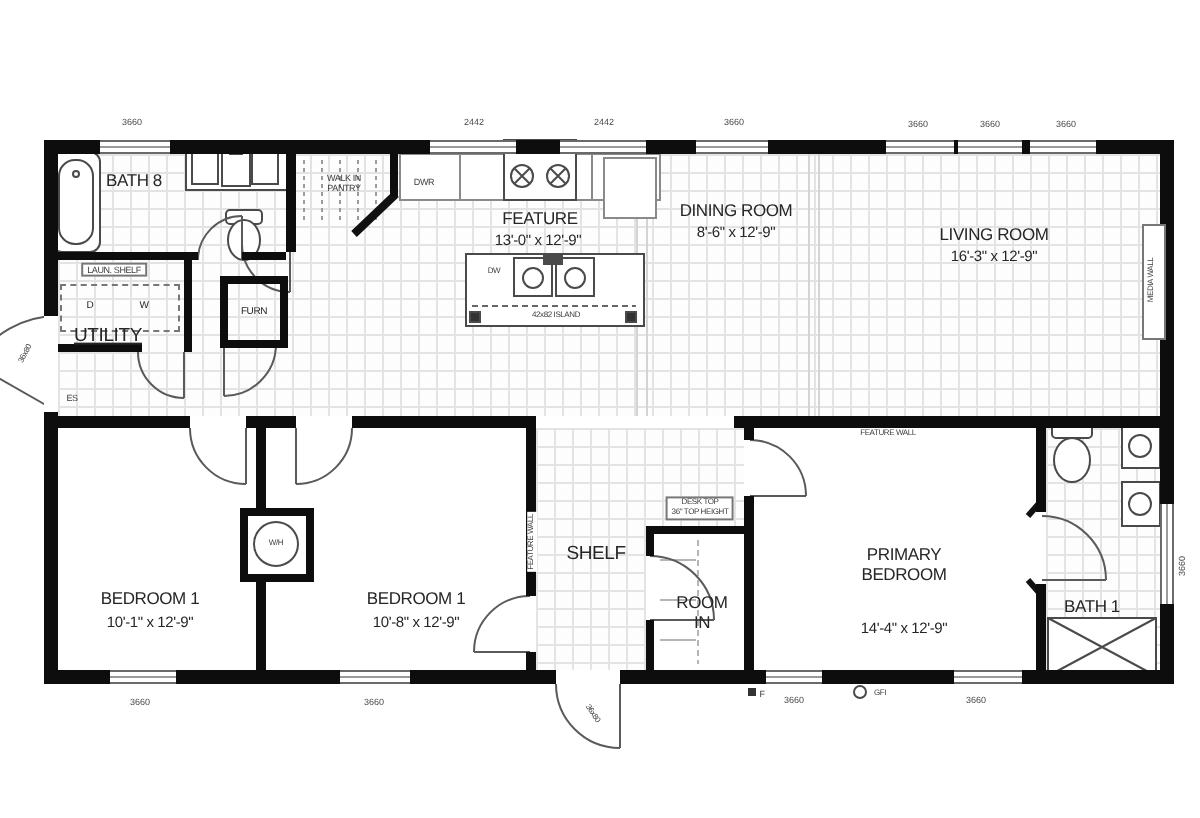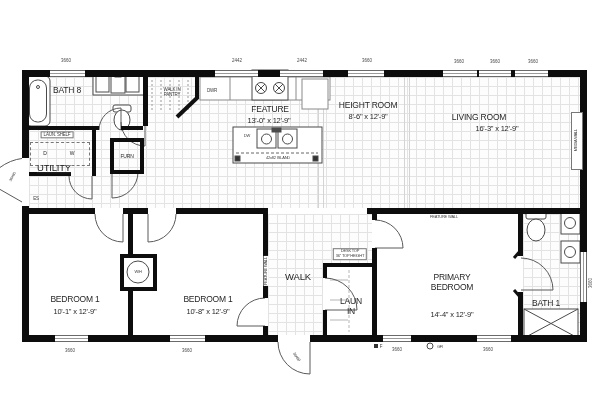--- a/index.html
+++ b/index.html
@@ -248,34 +248,34 @@
   <div class="lb s5" style="left:72px;top:153px;">W</div>
   <div class="lb s9" style="left:54px;top:168px;text-decoration:underline;">UTILITY</div>
   <div class="lb s5" style="left:127px;top:156px;">FURN</div>
   <div class="lb s45" style="left:172px;top:92px;">WALK IN
 PANTRY</div>
   <div class="lb s45" style="left:212px;top:91px;">DWR</div>
   <div class="lb s85" style="left:270px;top:109px;">FEATURE</div>
   <div class="lb s75" style="left:269px;top:120px;">13'-0" x 12'-9"</div>
   <div class="lb s4" style="left:247px;top:136px;">DW</div>
   <div class="lb s4" style="left:278px;top:158px;">42x82 ISLAND</div>
-  <div class="lb s85" style="left:368px;top:105px;">HEIGHT ROOM</div>
+  <div class="lb s85" style="left:368px;top:105px;">DINING ROOM</div>
   <div class="lb s75" style="left:368px;top:116px;">8'-6" x 12'-9"</div>
-  <div class="lb s85" style="left:479px;top:117px;">LIVING ROOM</div>
+  <div class="lb s85" style="left:497px;top:117px;">LIVING ROOM</div>
   <div class="lb s75" style="left:497px;top:128px;">16'-3" x 12'-9"</div>
   <div class="lb s4 r90" style="left:576px;top:140px;">MEDIA WALL</div>
   <div class="lb s85" style="left:75px;top:299px;">BEDROOM 1</div>
   <div class="lb s75" style="left:75px;top:311px;">10'-1" x 12'-9"</div>
   <div class="lb s85" style="left:208px;top:299px;">BEDROOM 1</div>
   <div class="lb s75" style="left:208px;top:311px;">10'-8" x 12'-9"</div>
   <div class="lb s4" style="left:138px;top:272px;">W/H</div>
   <div class="lb s4 r90 onwall" style="left:266px;top:271px;">FEATURE WALL</div>
   <div class="lb s4 onwall" style="left:444px;top:217px;">FEATURE WALL</div>
-  <div class="lb s9" style="left:298px;top:277px;">WALK</div>
-  <div class="lb s85" style="left:351px;top:306px;">LAUN
+  <div class="lb s9" style="left:298px;top:277px;">SHELF</div>
+  <div class="lb s85" style="left:351px;top:306px;">ROOM
 IN</div>
   <div class="lb s85" style="left:452px;top:282px;">PRIMARY
 BEDROOM</div>
   <div class="lb s75" style="left:452px;top:314px;">14'-4" x 12'-9"</div>
   <div class="lb s85" style="left:546px;top:303px;">BATH 1</div>
 
   <div class="lb dim" style="left:66px;top:61px;">3660</div>
   <div class="lb dim" style="left:237px;top:61px;">2442</div>
   <div class="lb dim" style="left:302px;top:61px;">2442</div>
   <div class="lb dim" style="left:367px;top:61px;">3660</div>

